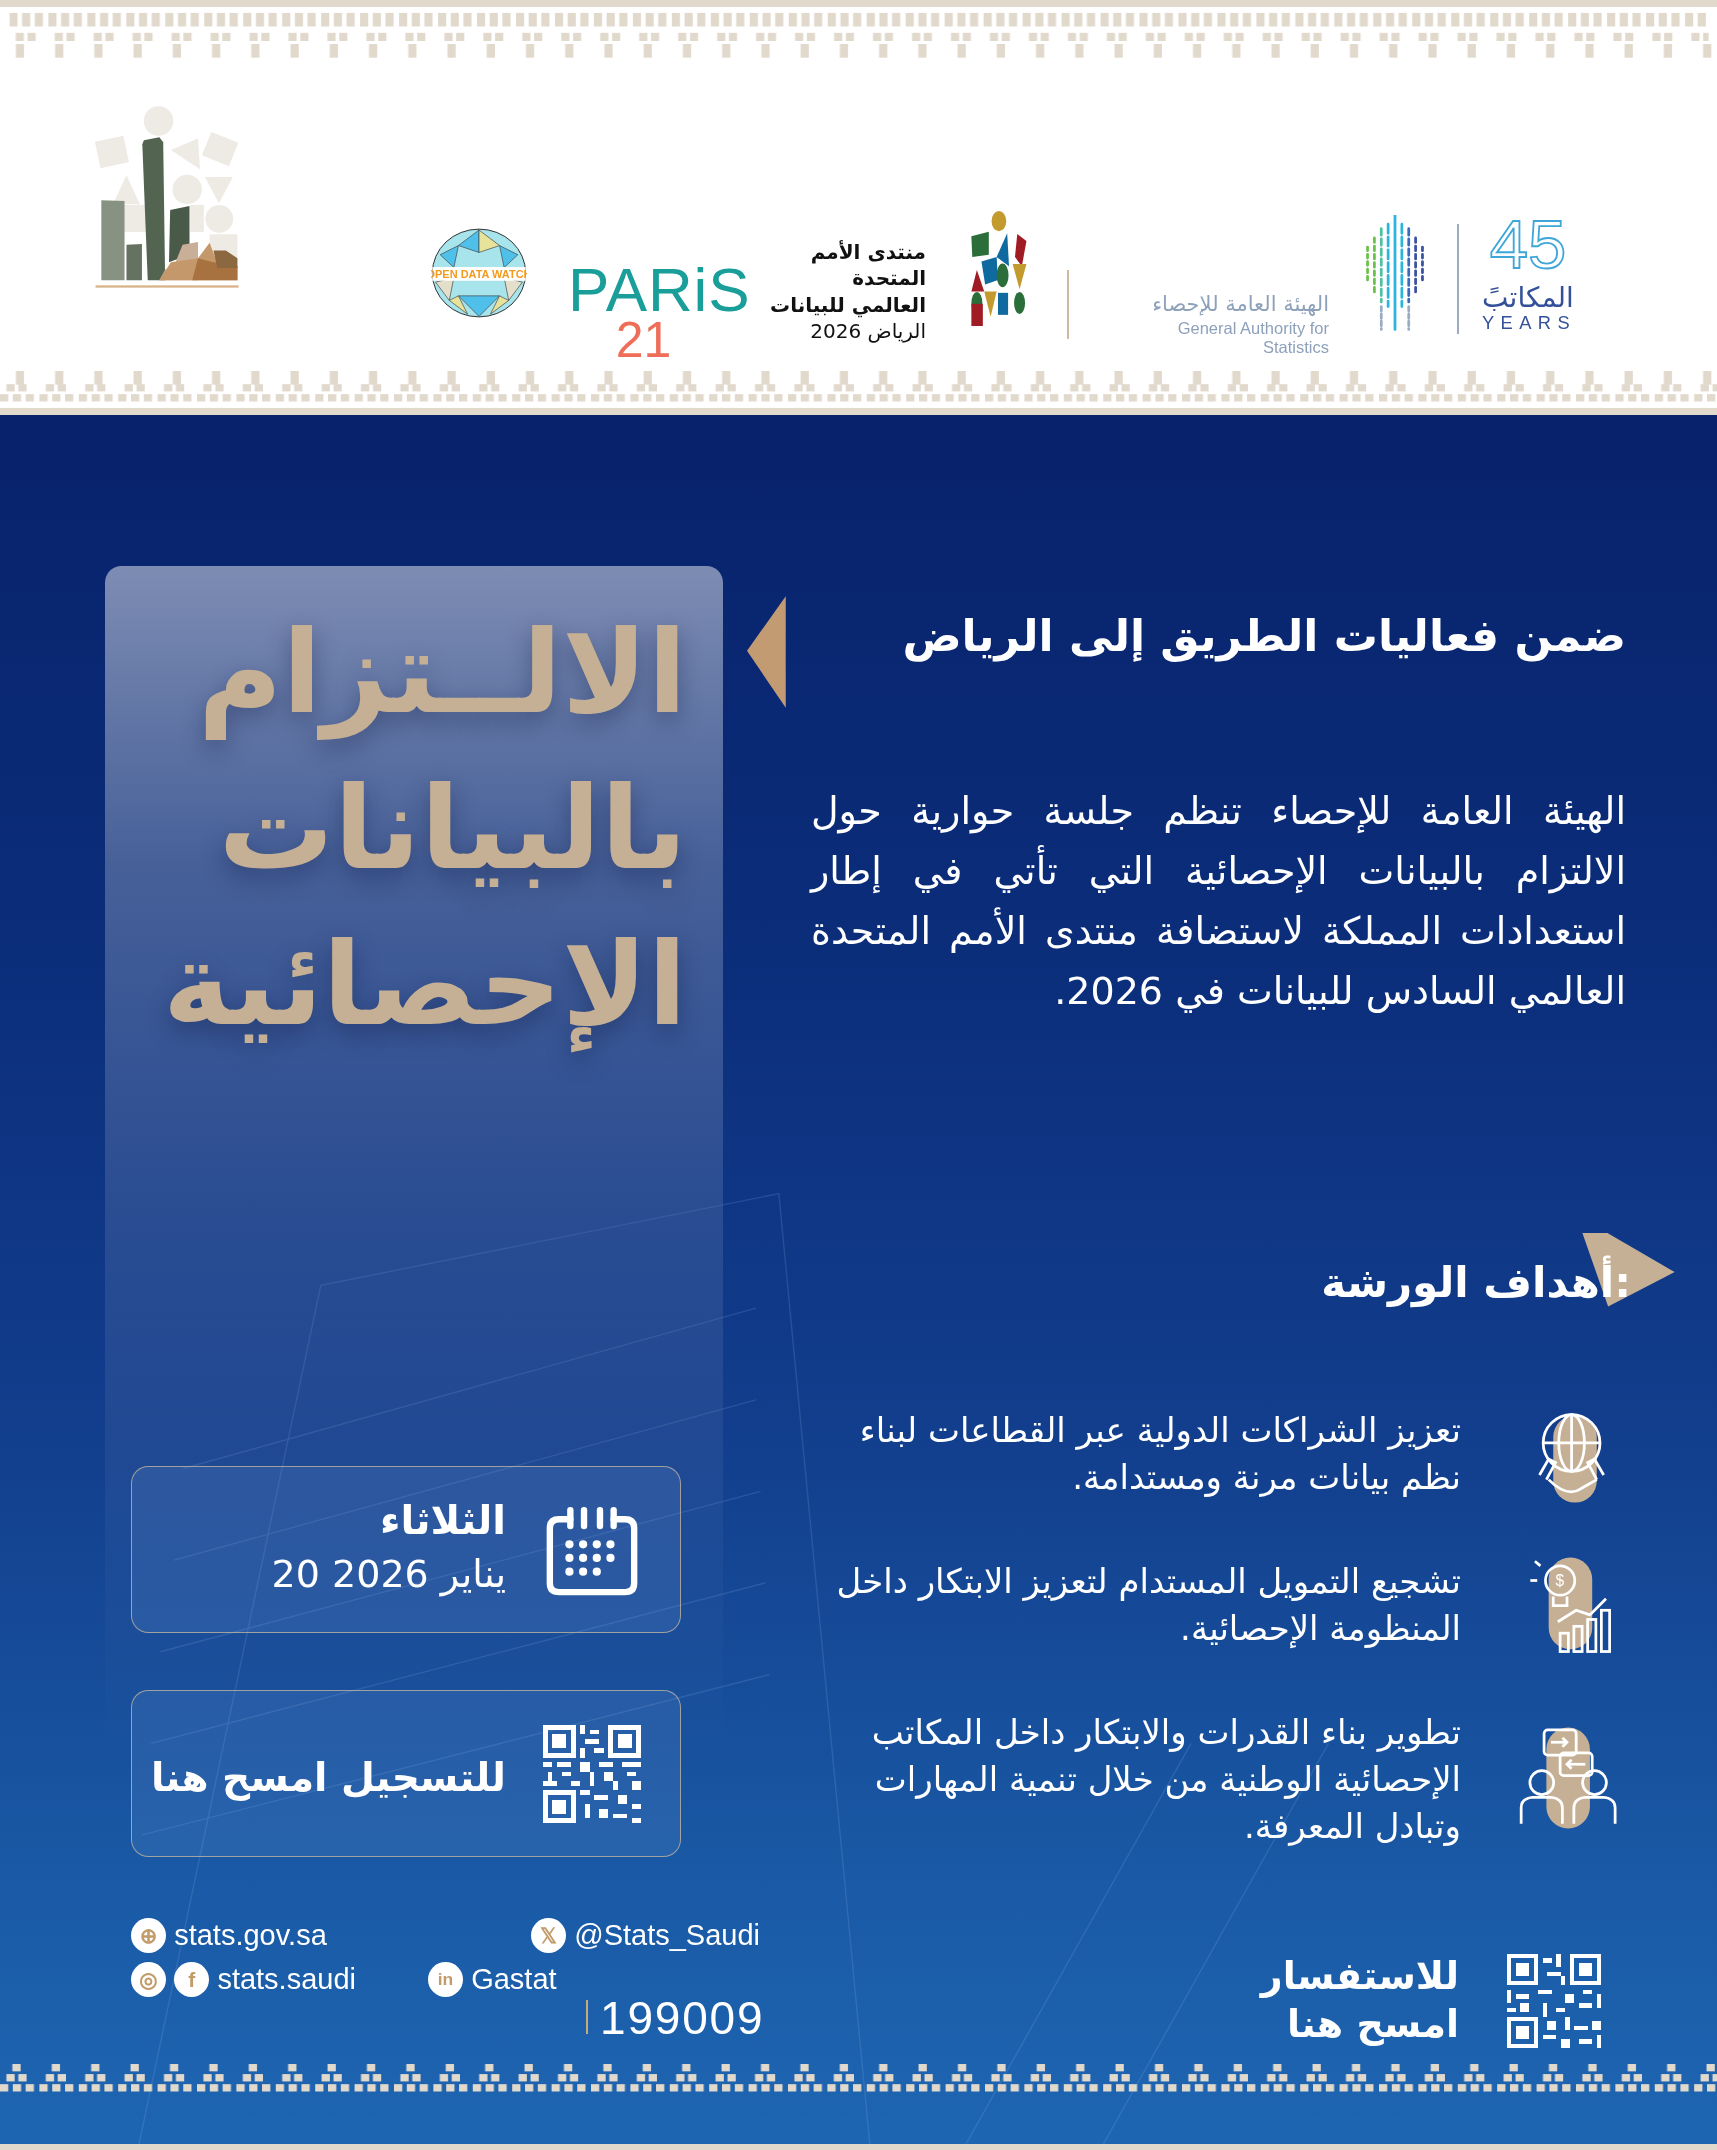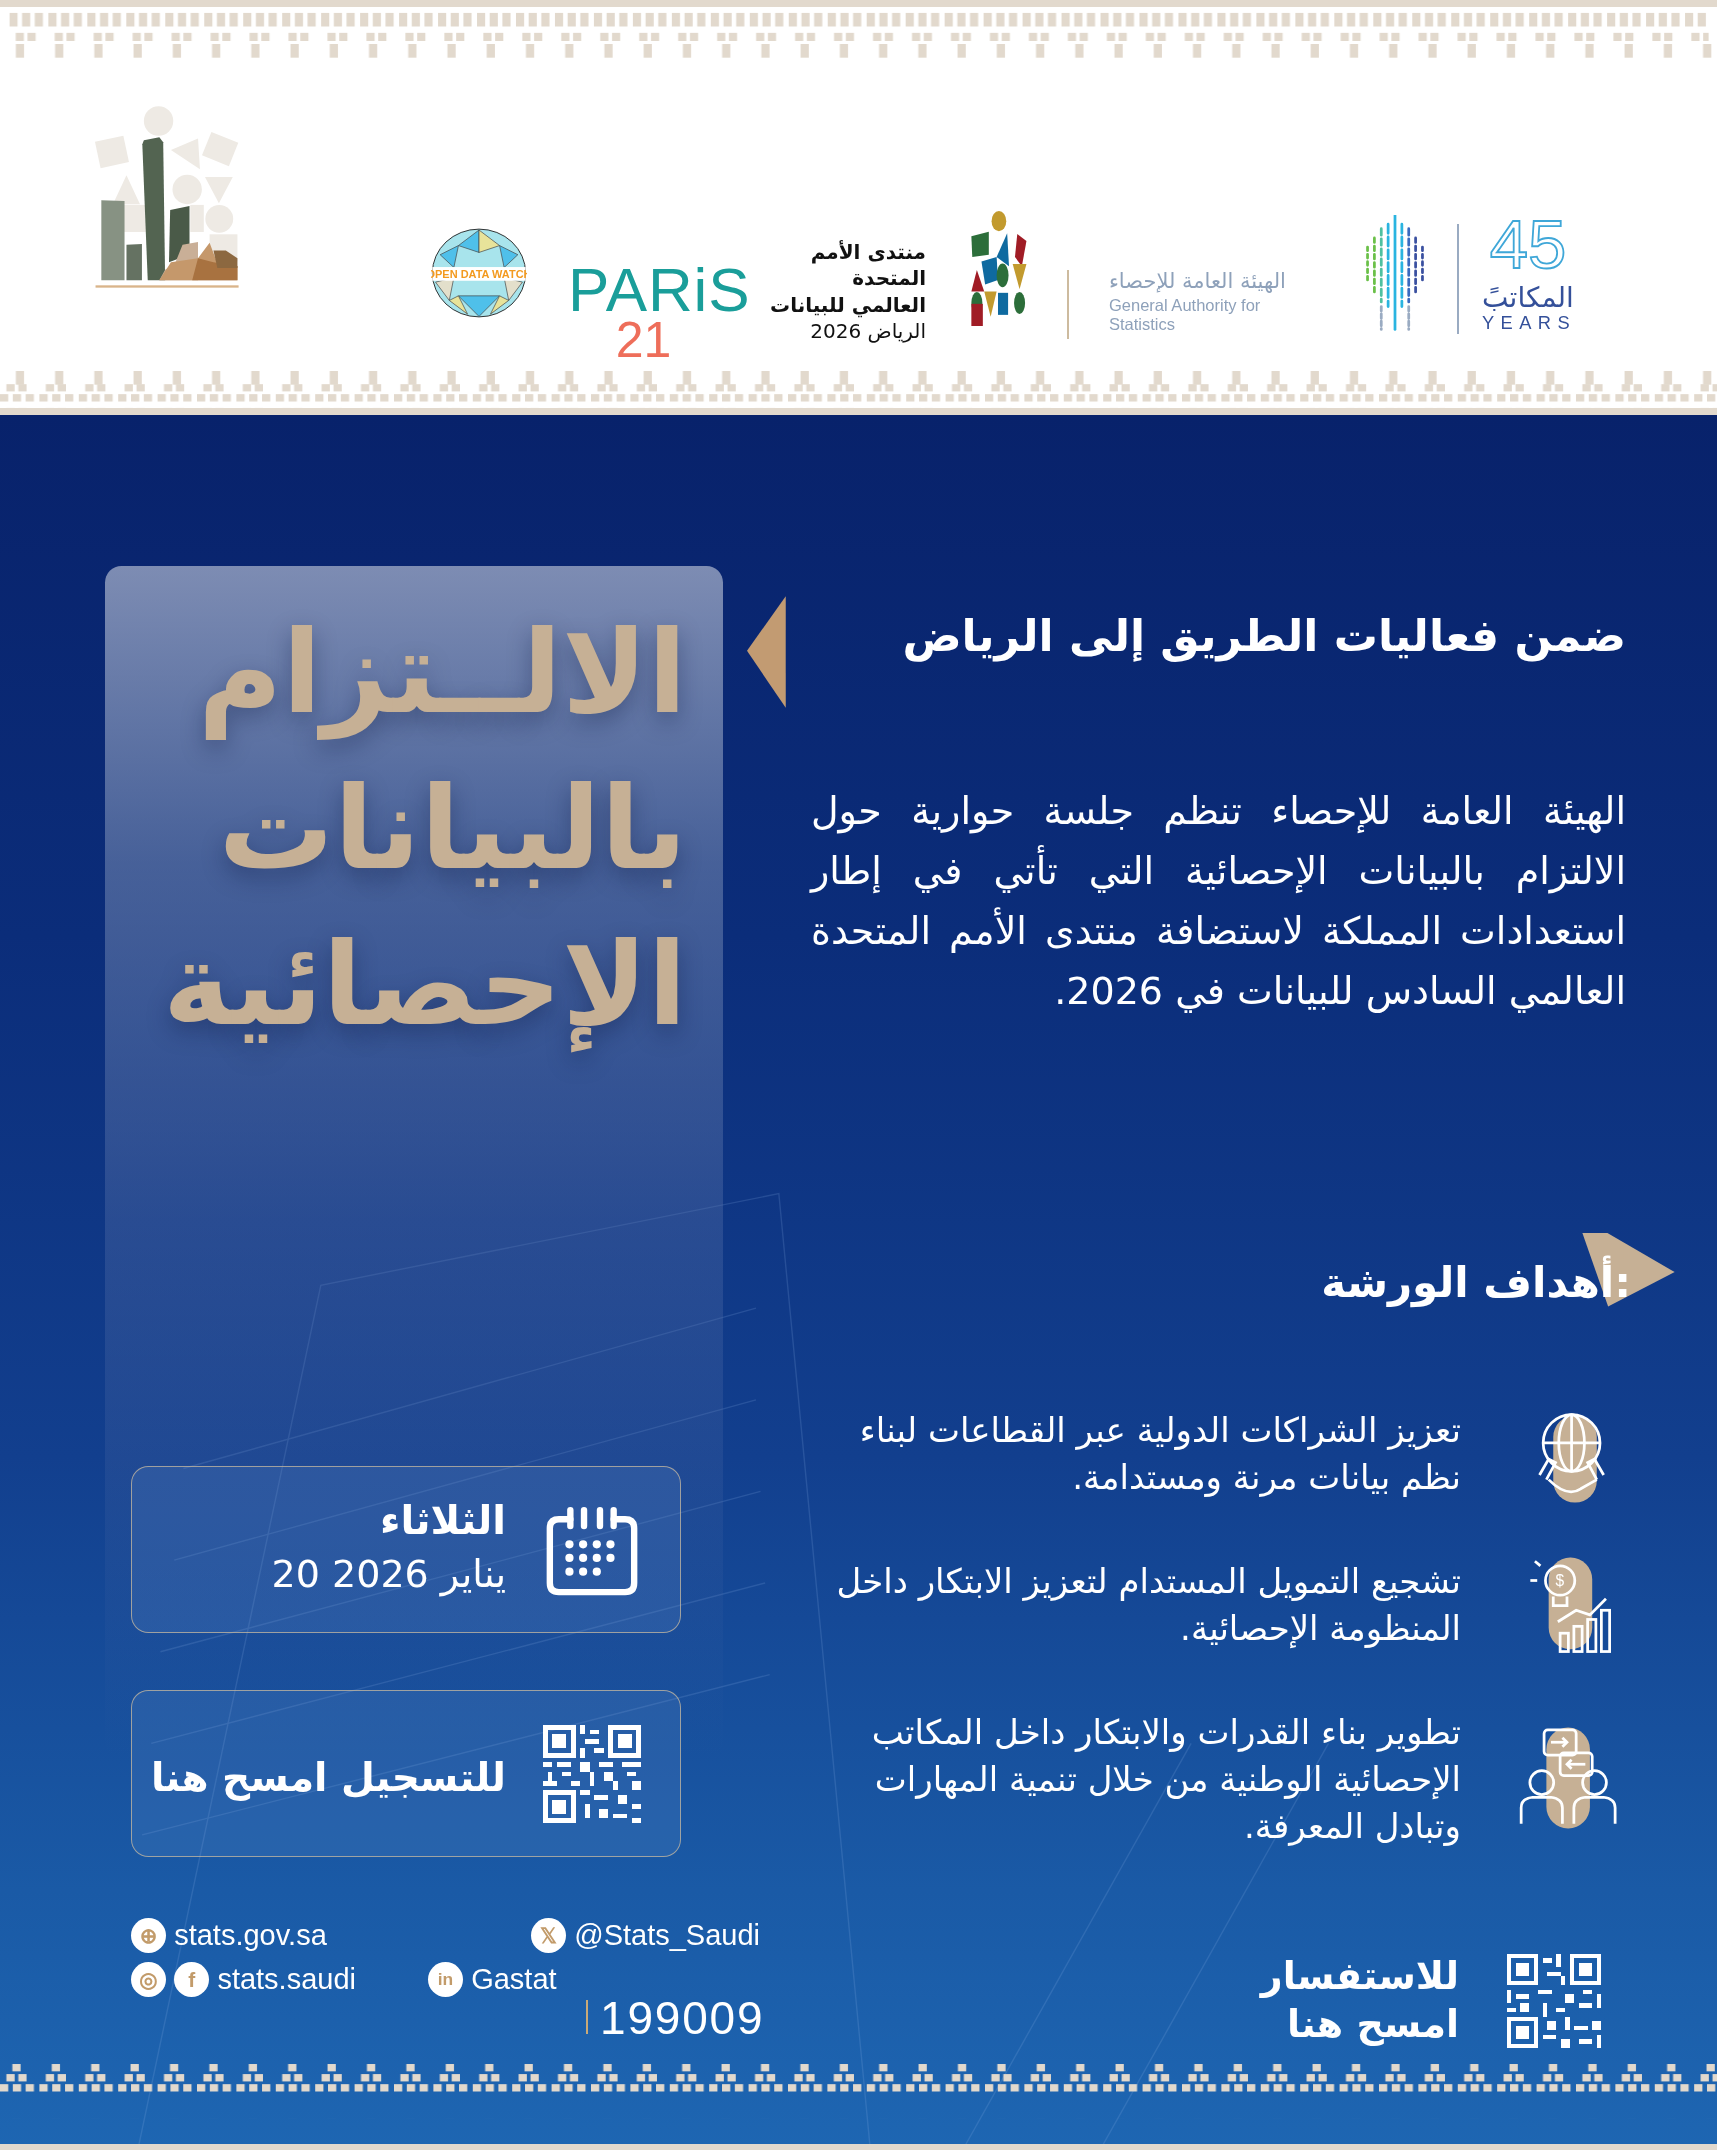--- a/index.html
+++ b/index.html
@@ -8,21 +8,21 @@
 
   
   .header { position: absolute; left: 0; top: 0; width: 1718px; height: 415px; background: #ffffff; }
   .band { position: absolute; left: 0; width: 1718px; height: 6.9px; background: #e2d9cd; }
   .band.top { top: 0; }
   .band.bot { top: 408px; }
   .pattern { position: absolute; left: 0; width: 1718px; height: 29px; }
   .pattern svg { display: block; }
 
   .logo-gastat { position: absolute; left: 1072px; top: 206px; width: 504px; height: 137px; }
-  .gastat-text { position: absolute; left: 37px; top: 63px; color: #8da0b8; width: 220px; }
+  .gastat-text { position: absolute; left: 37px; top: 86px; text-align: right; color: #8da0b8; width: 220px; }
   .gastat-text .ar { font-size: 21px; font-family: "DejaVu Sans", sans-serif; color: #8ea1ba; }
   .gastat-text .en { font-size: 16.5px; font-family: "Liberation Sans", sans-serif; color: #8ea1ba; margin-top: 3px; }
   .years { position: absolute; left: 410px; top: 0; width: 92px; height: 137px; text-align: center; }
   .years .num { font-size: 69px; font-family: "Liberation Sans", sans-serif; color: transparent; -webkit-text-stroke: 1.8px #3fa7d8; font-weight: 300; line-height: 78px; }
   .years .ar { font-size: 28px; color: #34509a; line-height: 27.5px; }
   .years .en { font-size: 18.3px; color: #34509a; letter-spacing: 6.4px; font-family: "Liberation Sans", sans-serif; }
   .vsep { position: absolute; left: 385px; top: 18.3px; width: 1.8px; height: 110px; background: #9aabc2; }
   .vsep2 { position: absolute; left: -4.6px; top: 64px; width: 1.4px; height: 69px; background: #cdbb9f; }
 
   .un-forum { position: absolute; left: 742px; top: 211px; width: 321px; height: 124px; }

